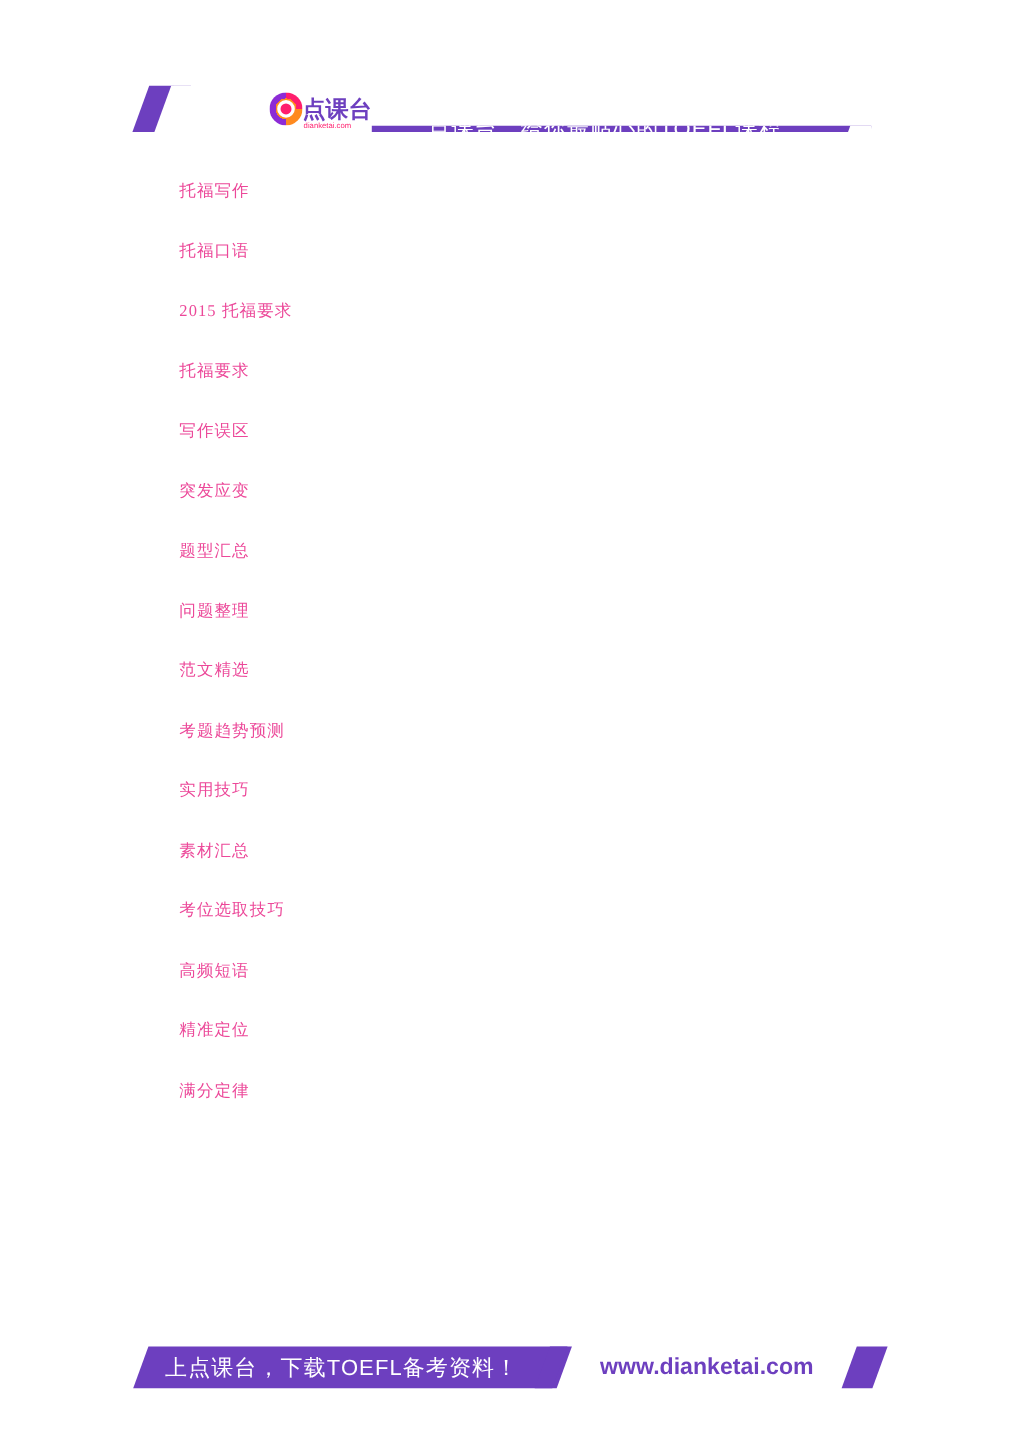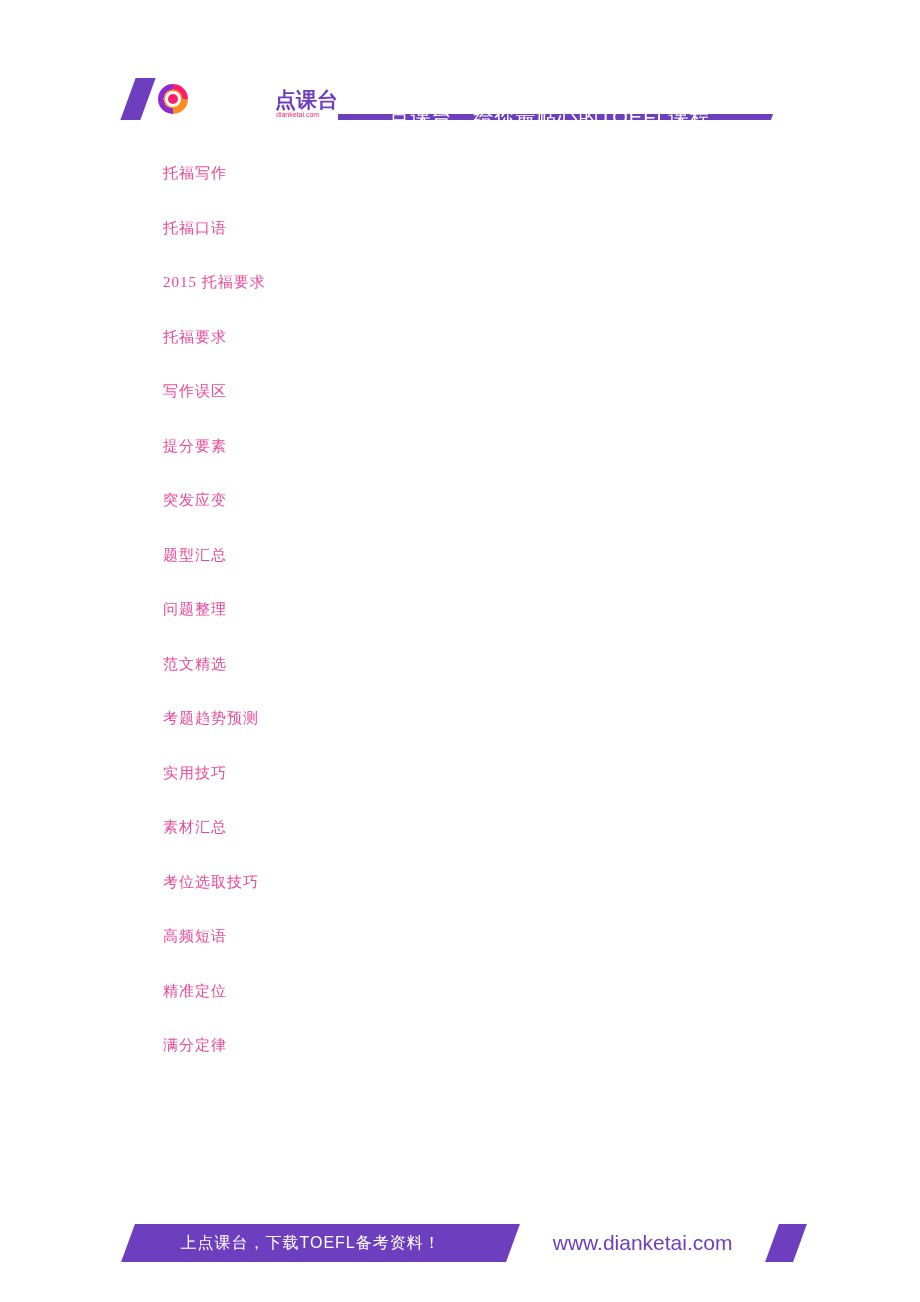--- a/index.html
+++ b/index.html
@@ -41,21 +41,21 @@
     background: #ffffff;
     transform: skewX(-20deg);
   }
   .hb-logo-wrap::before { left: -10px; }
   .hb-logo-wrap::after  { right: -10px; }
   .hb-logo-inner {
     position: relative;
     z-index: 1;
     display: flex;
     align-items: center;
-    justify-content: space-between;
+    justify-content: flex-end;
     height: 100%;
     gap: 0;
   }
   .logo-swirl {
     width: 30px; height: 30px;
     border-radius: 50%;
     background: radial-gradient(circle at 50% 50%, #ff8a1f 0 45%, transparent 45%),
                 conic-gradient(#ff1e6d 0 90deg, #ff8a1f 90deg 180deg, #8c2bd6 180deg 360deg);
     position: relative;
   }
@@ -155,21 +155,21 @@
   .fb-left-skew {
     position: absolute;
     inset: 0;
     right: -20px;
     background: #6d3fbf;
     transform: skewX(-20deg);
   }
   .fb-left-text {
     position: relative;
     color: #fff;
-    font-size: 16px;
+    font-size: 20px;
     height: 100%;
     display: flex;
     align-items: center;
     justify-content: center;
     letter-spacing: 1px;
   }
   .fb-right {
     flex: 1;
     position: relative;
   }
@@ -184,21 +184,21 @@
     position: absolute;
     right: -8px; top: 0; bottom: 0;
     width: 28px;
     background: #6d3fbf;
     transform: skewX(-20deg);
   }
   .fb-url {
     position: relative;
     color: #6d3fbf;
     font-size: 21px;
-    font-weight: 400;
+    font-weight: 700;
     height: 100%;
     display: flex;
     align-items: center;
     justify-content: center;
     font-family: Arial, sans-serif;
   }
 </style>
 </head>
 <body>
 
@@ -218,21 +218,20 @@
     <div class="hb-slogan">点课台，给你最贴心的TOEFL课程</div>
   </div>
 </div>
 
 <div class="list">
   <div class="list-item">托福写作</div>
   <div class="list-item">托福口语</div>
   <div class="list-item">2015 托福要求</div>
   <div class="list-item">托福要求</div>
   <div class="list-item">写作误区</div>
-  <div class="list-item">提分要素</div>
   <div class="list-item">突发应变</div>
   <div class="list-item">题型汇总</div>
   <div class="list-item">问题整理</div>
   <div class="list-item">范文精选</div>
   <div class="list-item">考题趋势预测</div>
   <div class="list-item">实用技巧</div>
   <div class="list-item">素材汇总</div>
   <div class="list-item">考位选取技巧</div>
   <div class="list-item">高频短语</div>
   <div class="list-item">精准定位</div>

